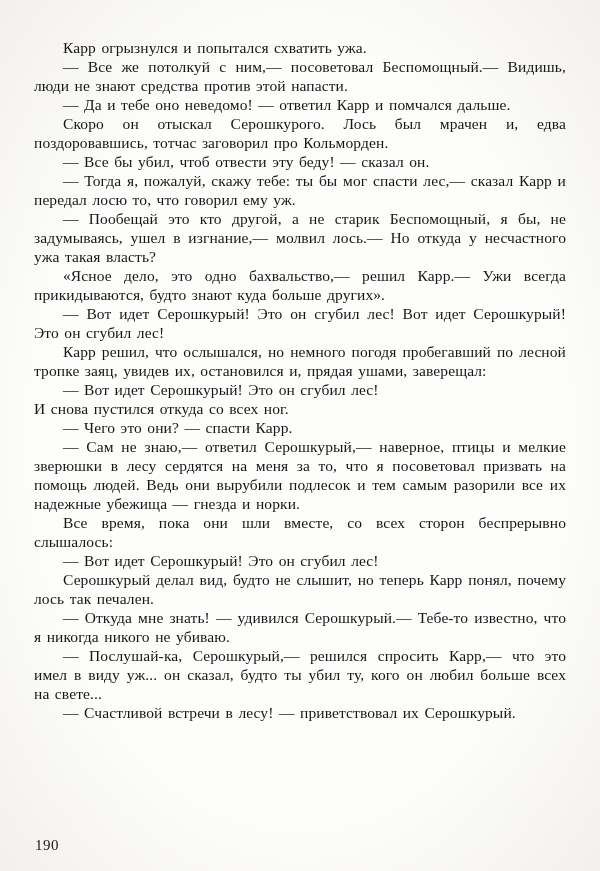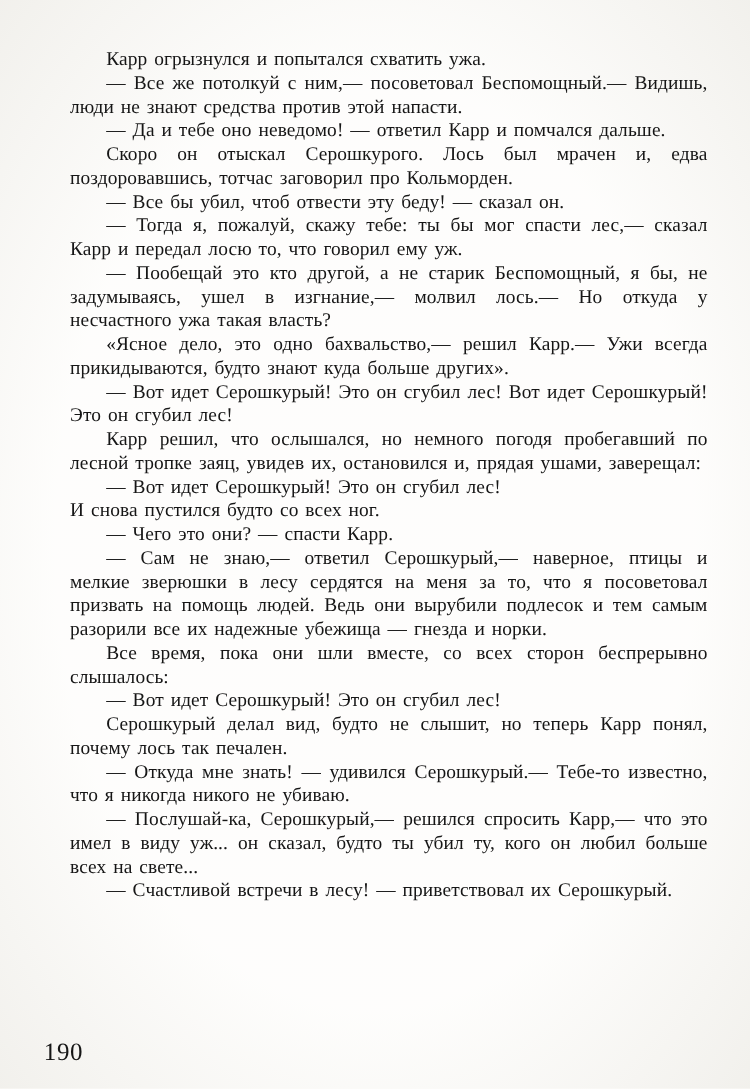--- a/index.html
+++ b/index.html
@@ -11,21 +11,21 @@
     height: 871px;
     background: #fcfbf8;
     font-family: "Liberation Serif", "DejaVu Serif", serif;
     color: #161616;
     overflow: hidden;
     position: relative;
   }
   .page {
     position: absolute;
     inset: 0;
-    padding: 38px 34px 0 56px;
+    padding: 38px 34px 0 34px;
     box-sizing: border-box;
     background:
       radial-gradient(ellipse at 50% 50%, rgba(255,255,255,0.6) 60%, rgba(210,208,200,0.25) 100%),
       #fcfbf8;
   }
   .text p {
     margin: 0;
     font-size: 15.5px;
     line-height: 19px;
     text-align: justify;
@@ -34,41 +34,41 @@
     word-spacing: 1.5px;
     letter-spacing: 0.1px;
   }
   .text p.flush {
     text-indent: 0;
   }
   .page-number {
     position: absolute;
     left: 35px;
     bottom: 17px;
-    font-size: 20px;
+    font-size: 15px;
     letter-spacing: 0.5px;
   }
 </style>
 </head>
 <body>
 
 <div class="page">
   <div class="text">
     <p>Карр огрызнулся и попытался схватить ужа.</p>
     <p>— Все же потолкуй с ним,— посоветовал Беспомощный.— Видишь, люди не знают средства против этой напасти.</p>
     <p>— Да и тебе оно неведомо! — ответил Карр и помчался дальше.</p>
     <p>Скоро он отыскал Серошкурого. Лось был мрачен и, едва поздоровавшись, тотчас заговорил про Кольморден.</p>
     <p>— Все бы убил, чтоб отвести эту беду! — сказал он.</p>
     <p>— Тогда я, пожалуй, скажу тебе: ты бы мог спасти лес,— сказал Карр и передал лосю то, что говорил ему уж.</p>
     <p>— Пообещай это кто другой, а не старик Беспомощный, я бы, не задумываясь, ушел в изгнание,— молвил лось.— Но откуда у несчастного ужа такая власть?</p>
     <p>«Ясное дело, это одно бахвальство,— решил Карр.— Ужи всегда прикидываются, будто знают куда больше других».</p>
     <p>— Вот идет Серошкурый! Это он сгубил лес! Вот идет Серошкурый! Это он сгубил лес!</p>
     <p>Карр решил, что ослышался, но немного погодя пробегавший по лесной тропке заяц, увидев их, остановился и, прядая ушами, заверещал:</p>
     <p>— Вот идет Серошкурый! Это он сгубил лес!</p>
-    <p class="flush">И снова пустился будто со всех ног.</p>
+    <p class="flush">И снова пустился откуда со всех ног.</p>
     <p>— Чего это они? — спасти Карр.</p>
     <p>— Сам не знаю,— ответил Серошкурый,— наверное, птицы и мелкие зверюшки в лесу сердятся на меня за то, что я посоветовал призвать на помощь людей. Ведь они вырубили подлесок и тем самым разорили все их надежные убежища — гнезда и норки.</p>
     <p>Все время, пока они шли вместе, со всех сторон беспрерывно слышалось:</p>
     <p>— Вот идет Серошкурый! Это он сгубил лес!</p>
     <p>Серошкурый делал вид, будто не слышит, но теперь Карр понял, почему лось так печален.</p>
     <p>— Откуда мне знать! — удивился Серошкурый.— Тебе-то известно, что я никогда никого не убиваю.</p>
     <p>— Послушай-ка, Серошкурый,— решился спросить Карр,— что это имел в виду уж... он сказал, будто ты убил ту, кого он любил больше всех на свете...</p>
     <p>— Счастливой встречи в лесу! — приветствовал их Серошкурый.</p>
   </div>
   <div class="page-number">190</div>

